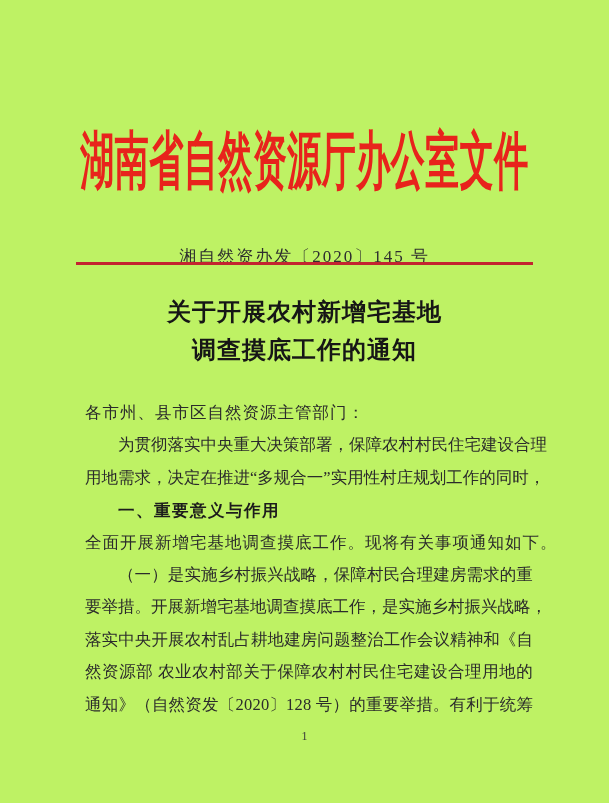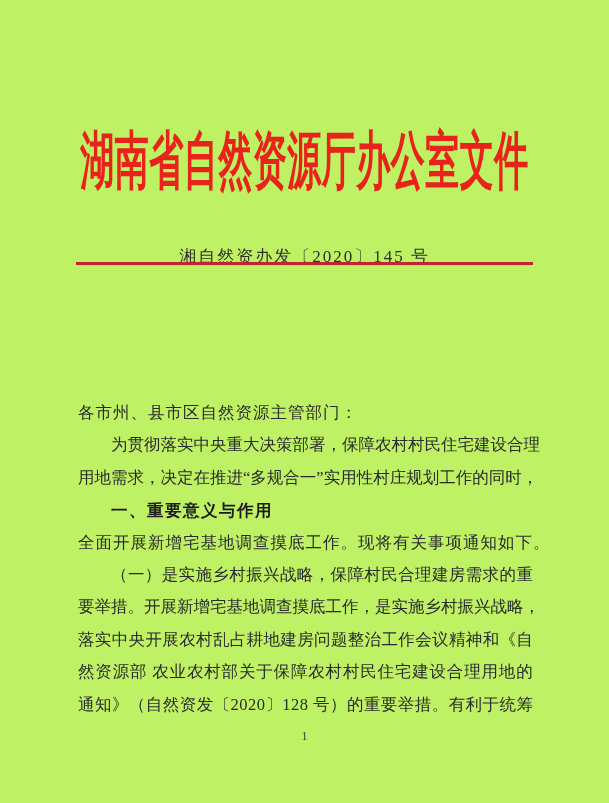--- a/index.html
+++ b/index.html
@@ -73,20 +73,21 @@
     top: 397px;
     left: 78px;
     width: 455px;
     color: var(--body-text, #2b2b2b);
   }
   .line {
     height: 32.4px;
     line-height: 32.4px;
     font-size: 16.5px;
     white-space: nowrap;
+    margin-left: 7px;
   }
   .line:not(.fill) { letter-spacing: 1px; }
   .line.fill {
     display: flex;
     justify-content: space-between;
     align-items: center;
   }
   .line.fill span { display: inline-block; }
   .line.indent { padding-left: 33px; }
   .line.bold {
@@ -113,20 +114,24 @@
 <div class="page">
 
   <div class="red-head">
     <span class="stretch">湖南省自然资源厅办公室文件</span>
   </div>
 
   <div class="doc-number">湘自然资办发〔2020〕145 号</div>
 
   <div class="red-rule"></div>
 
+  <div class="doc-title">
+    <div>关于开展农村新增宅基地</div>
+    <div>调查摸底工作的通知</div>
+  </div>
 
   <div class="body-block">
       <div class="line">各市州、县市区自然资源主管部门：</div>
       <div class="line fill indent">
         <span>为</span>
         <span>贯</span>
         <span>彻</span>
         <span>落</span>
         <span>实</span>
         <span>中</span>

